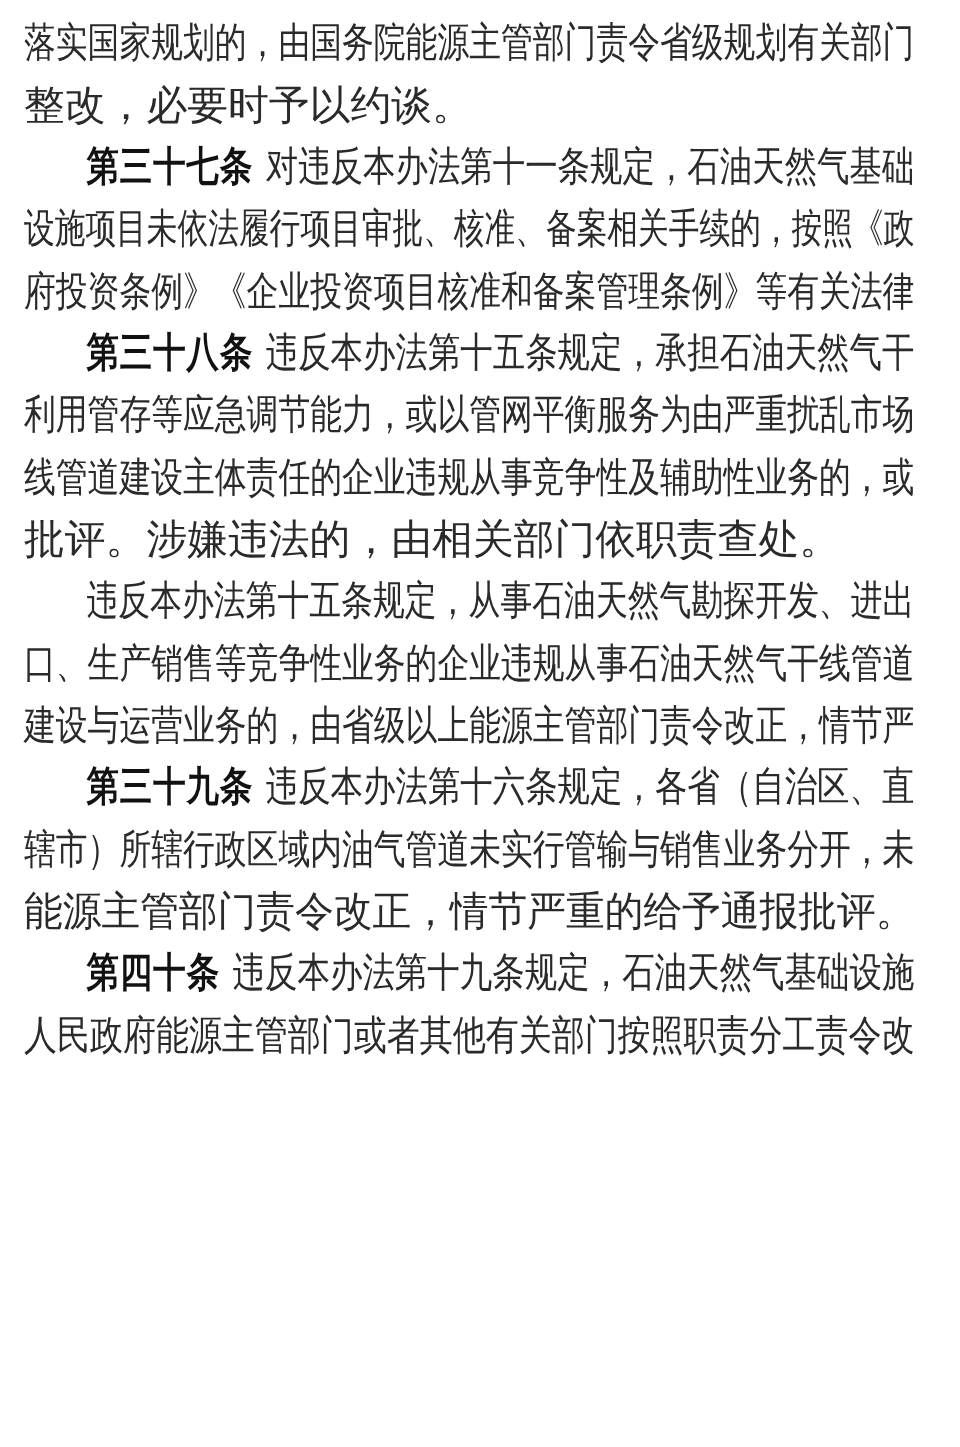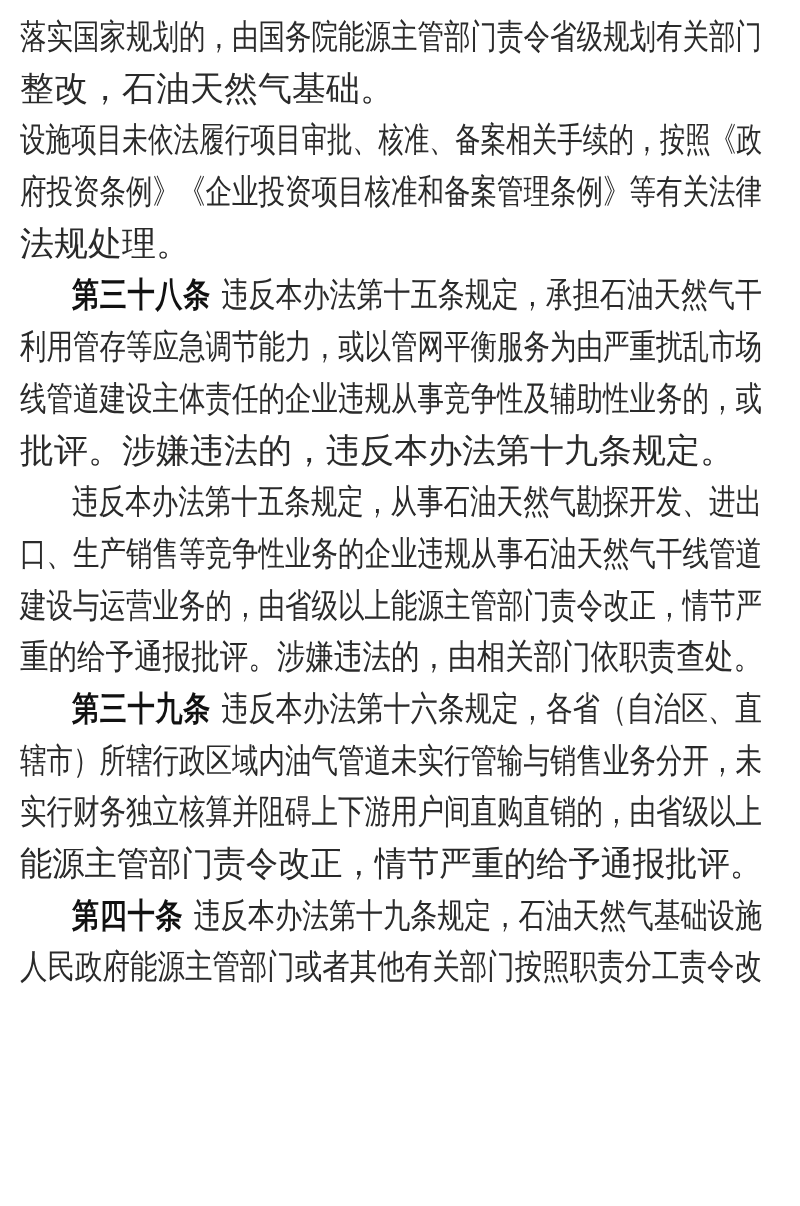--- a/index.html
+++ b/index.html
@@ -49,32 +49,30 @@
     margin-right: 13px;
     letter-spacing: 1px;
   }
 </style>
 </head>
 <body>
 
 <div class="page">
   <div class="doc-body" id="doc-body">
       <div class="line"><span class="line-content" style="transform: scaleX(0.7794);">落实国家规划的，由国务院能源主管部门责令省级规划有关部门</span></div>
-      <div class="line"><span class="line-content">整改，石油天然气基础。</span></div>
+      <div class="line"><span class="line-content">整改，必要时予以约谈。</span></div>
+      <div class="line indent"><span class="line-content" style="transform: scaleX(0.7949);"><span class="article-num">第三十七条</span>对违反本办法第十一条规定，石油天然气基础</span></div>
       <div class="line"><span class="line-content" style="transform: scaleX(0.7525);">设施项目未依法履行项目审批、核准、备案相关手续的，按照《政</span></div>
       <div class="line"><span class="line-content" style="transform: scaleX(0.7794);">府投资条例》《企业投资项目核准和备案管理条例》等有关法律</span></div>
-      <div class="line"><span class="line-content">法规处理。</span></div>
       <div class="line indent"><span class="line-content" style="transform: scaleX(0.7949);"><span class="article-num">第三十八条</span>违反本办法第十五条规定，承担石油天然气干</span></div>
       <div class="line"><span class="line-content" style="transform: scaleX(0.7794);">利用管存等应急调节能力，或以管网平衡服务为由严重扰乱市场</span></div>
       <div class="line"><span class="line-content" style="transform: scaleX(0.7794);">线管道建设主体责任的企业违规从事竞争性及辅助性业务的，或</span></div>
-      <div class="line"><span class="line-content">批评。涉嫌违法的，违反本办法第十九条规定。</span></div>
+      <div class="line"><span class="line-content">批评。涉嫌违法的，由相关部门依职责查处。</span></div>
       <div class="line indent"><span class="line-content" style="transform: scaleX(0.7805);">违反本办法第十五条规定，从事石油天然气勘探开发、进出</span></div>
       <div class="line"><span class="line-content" style="transform: scaleX(0.7794);">口、生产销售等竞争性业务的企业违规从事石油天然气干线管道</span></div>
       <div class="line"><span class="line-content" style="transform: scaleX(0.7794);">建设与运营业务的，由省级以上能源主管部门责令改正，情节严</span></div>
-      <div class="line"><span class="line-content" style="transform: scaleX(0.8394);">重的给予通报批评。涉嫌违法的，由相关部门依职责查处。</span></div>
       <div class="line indent"><span class="line-content" style="transform: scaleX(0.7949);"><span class="article-num">第三十九条</span>违反本办法第十六条规定，各省（自治区、直</span></div>
       <div class="line"><span class="line-content" style="transform: scaleX(0.7794);">辖市）所辖行政区域内油气管道未实行管输与销售业务分开，未</span></div>
-      <div class="line"><span class="line-content" style="transform: scaleX(0.7794);">实行财务独立核算并阻碍上下游用户间直购直销的，由省级以上</span></div>
       <div class="line"><span class="line-content" style="transform: scaleX(0.9488);">能源主管部门责令改正，情节严重的给予通报批评。</span></div>
       <div class="line indent"><span class="line-content" style="transform: scaleX(0.7958);"><span class="article-num">第四十条</span>违反本办法第十九条规定，石油天然气基础设施</span></div>
       <div class="line"><span class="line-content" style="transform: scaleX(0.8083);">人民政府能源主管部门或者其他有关部门按照职责分工责令改</span></div>
     </div>
 </div>
 
 </body></html>

